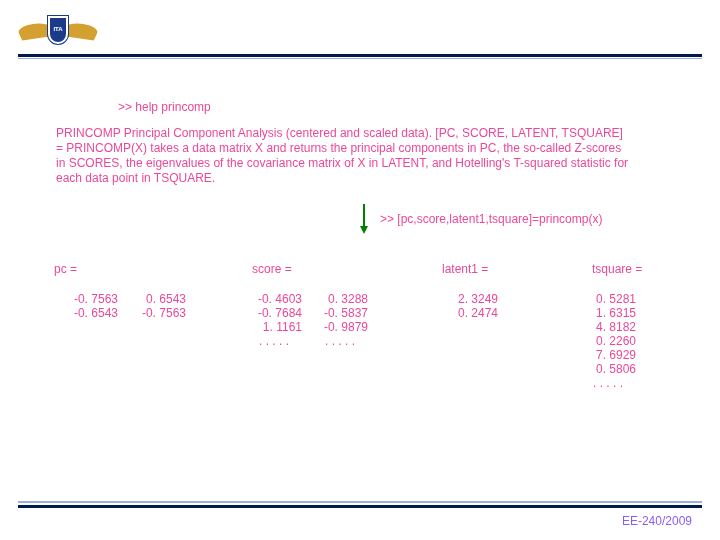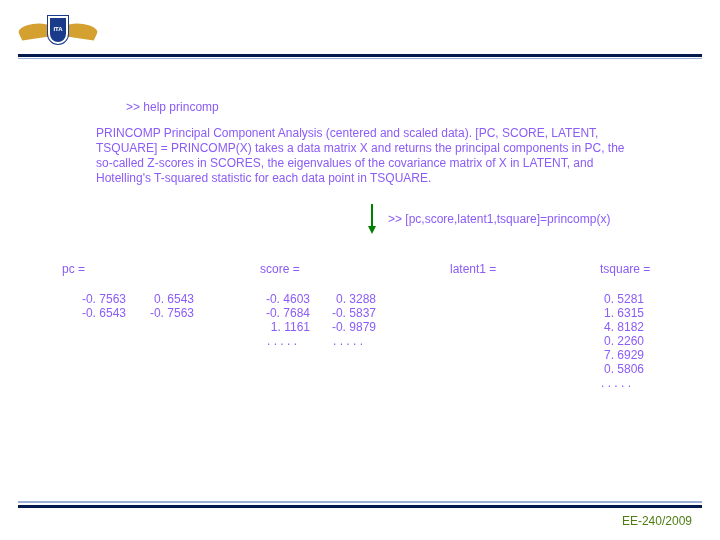--- a/index.html
+++ b/index.html
@@ -66,31 +66,31 @@
     position: absolute;
     top: 58px;
     left: 18px;
     right: 18px;
     height: 1px;
     background: #9ab0d6;
   }
   .content {
     position: absolute;
     top: 100px;
-    left: 8px;
+    left: 0;
     right: 0;
     font-size: 12px;
-    color: #8b5cf6;
+    color: #ec4899;
   }
   .cmd {
     margin-left: 118px;
     margin-bottom: 12px;
   }
   .desc {
-    margin-left: 88px;
+    margin-left: 56px;
     margin-right: 90px;
     line-height: 1.25;
     margin-bottom: 16px;
   }
   .arrow-row {
     position: relative;
     height: 40px;
   }
   .call {
     position: absolute;
@@ -149,21 +149,21 @@
     left: 18px;
     right: 18px;
   }
   .footer-lines .fl1 { height: 2px; background: #9ab0d6; margin-bottom: 2px; }
   .footer-lines .fl2 { height: 3px; background: #001a4d; }
   .footer-text {
     position: absolute;
     bottom: 12px;
     right: 28px;
     font-size: 12px;
-    color: #4d7c0f;
+    color: #8b5cf6;
   }
 </style>
 </head>
 <body>
 
 <div class="header">
   <div class="logo">
     <div class="wing left"></div>
     <div class="wing right"></div>
     <div class="emblem"></div>
@@ -217,20 +217,24 @@
         </div>
         <div class="matrix-row dots-row">
           <span class="sc-val">. . . . .</span>
           <span class="sc-val">. . . . .</span>
         </div>
       </div>
     </div>
 
     <div class="col latent">
       <div class="col-head">latent1 =</div>
+      <div class="matrix">
+        <span class="lat-val">2. 3249</span>
+        <span class="lat-val">0. 2474</span>
+      </div>
     </div>
 
     <div class="col tsquare">
       <div class="col-head">tsquare =</div>
       <div class="matrix">
         <span class="ts-val">0. 5281</span>
         <span class="ts-val">1. 6315</span>
         <span class="ts-val">4. 8182</span>
         <span class="ts-val">0. 2260</span>
         <span class="ts-val">7. 6929</span>

